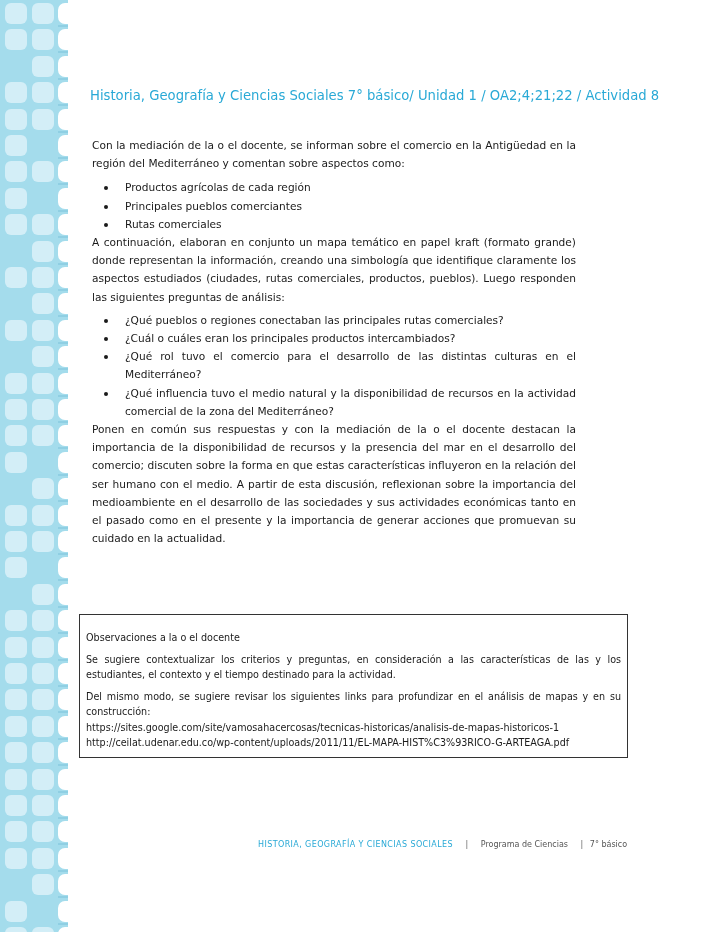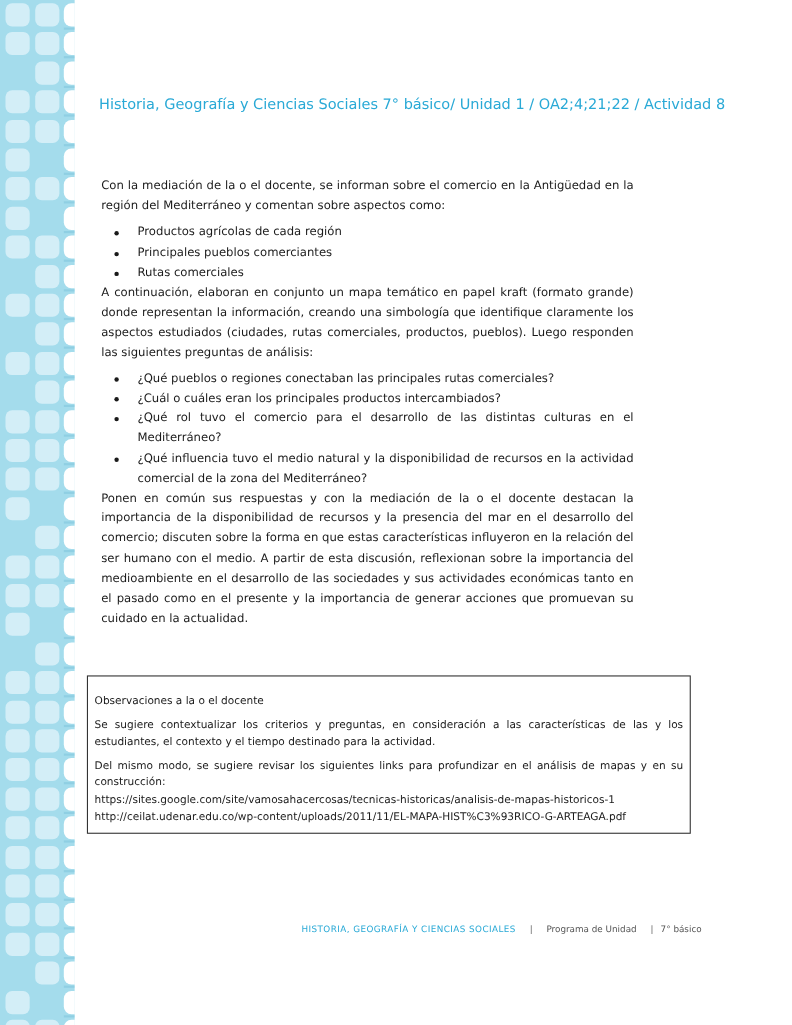--- a/index.html
+++ b/index.html
@@ -19,21 +19,21 @@
   .notch {
     position: absolute; left: 58px; width: 10px; height: 2px; background: #8fcfe3;
   }
   .whitecover { position: absolute; left: 68px; top: 0; width: 4px; height: 932px; background: #fff; }
 
   .header-title {
     position: absolute; left: 90px; top: 88px; font-size: 13.2px; color: #29a9d6;
     letter-spacing: 0px; white-space: nowrap;
   }
   .content {
-    position: absolute; left: 92px; top: 160px; width: 484px;
+    position: absolute; left: 92px; top: 136px; width: 484px;
     font-size: 10.6px; line-height: 18.2px; text-align: justify;
   }
   .content p { margin: 0; }
   .content p.intro { margin-bottom: 6px; }
   ul.bullets { list-style: none; margin: 0; padding: 0; }
   ul.bullets li { position: relative; padding-left: 33px; }
   ul.bullets li::before {
     content: ""; position: absolute; left: 12px; top: 8px; width: 4px; height: 4px;
     background: #1a1a1a; border-radius: 50%;
   }
@@ -46,21 +46,21 @@
     border: 1.5px solid #333; font-size: 9.6px; line-height: 15.5px; padding: 0 6px; box-sizing: border-box;
   }
   .obs-box .obs-title { margin-top: 15px; margin-bottom: 6px; }
   .obs-box p { margin: 0; text-align: justify; }
   .obs-box .p1 { margin-bottom: 6px; }
   .obs-box .links div { white-space: nowrap; }
 
   .footer {
     position: absolute; top: 840px; left: 258px; font-size: 8px; white-space: nowrap; color: #555;
   }
-  .footer .subj { color: #29a9d6; letter-spacing: 0.4px; margin-left: 16px; }
+  .footer .subj { color: #29a9d6; letter-spacing: 0.4px; }
   .footer .sep { color: #666; margin: 0 10px; }
 </style>
 </head>
 <body>
 
 <div class="strip" id="strip">
     <div class="cell" style="left: 5px; top: 3px;"></div>
     <div class="cell" style="left: 32px; top: 3px;"></div>
     <div class="cell edge" style="left: 58px; top: 3px;"></div>
     <div class="notch" style="top: 25px;"></div>
@@ -219,16 +219,16 @@
   <p>Del mismo modo, se sugiere revisar los siguientes links para profundizar en el análisis de mapas y en su construcción:</p>
   <div class="links">
     <div>https://sites.google.com/site/vamosahacercosas/tecnicas-historicas/analisis-de-mapas-historicos-1</div>
     <div>http://ceilat.udenar.edu.co/wp-content/uploads/2011/11/EL-MAPA-HIST%C3%93RICO-G-ARTEAGA.pdf</div>
   </div>
 </div>
 
 <div class="footer">
   <span class="subj">HISTORIA, GEOGRAFÍA Y CIENCIAS SOCIALES</span>
   <span class="sep">|</span>
-  <span>Programa de Unidad</span>
+  <span>Programa de Ciencias</span>
   <span class="sep" style="margin-right:4px">|</span>
   <span>7° básico</span>
 </div>
 
 </body></html>

